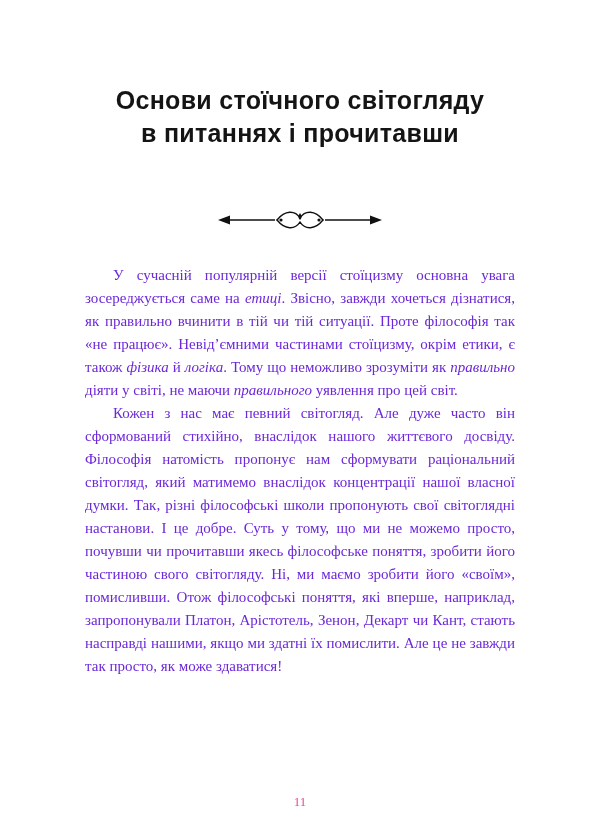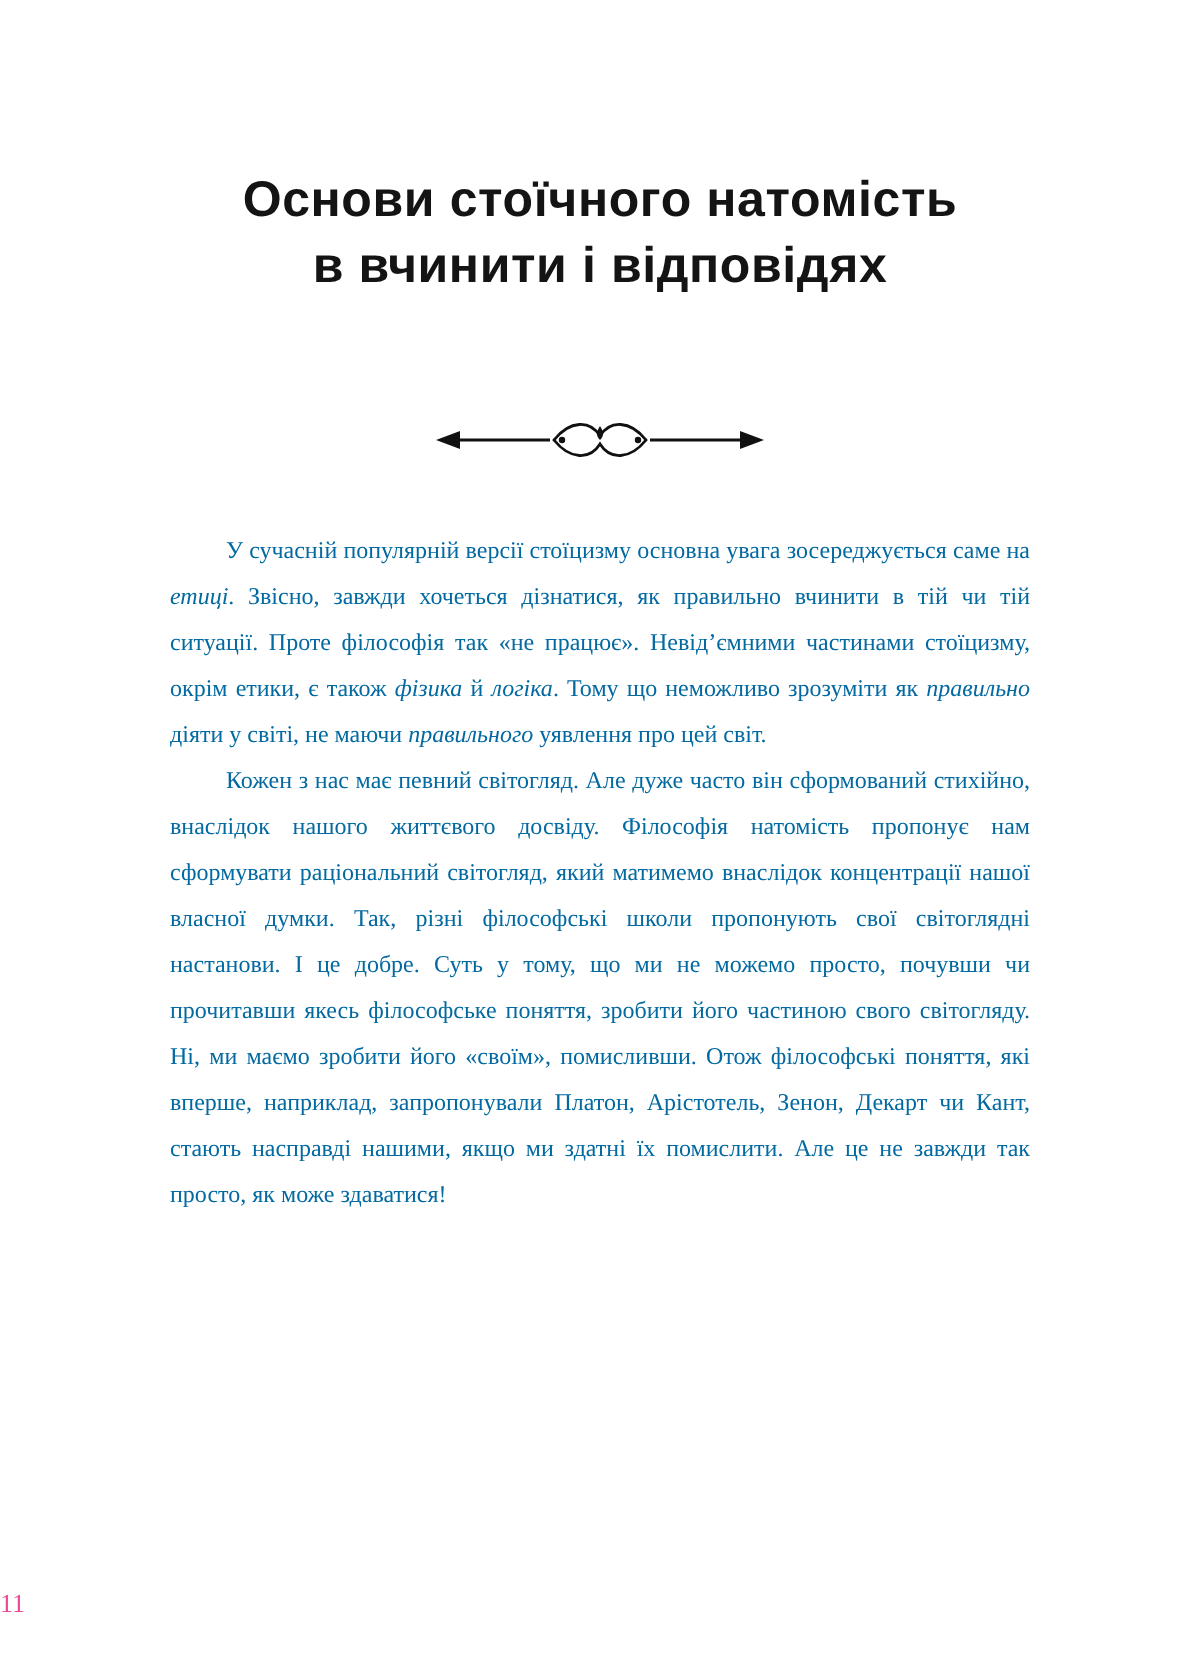--- a/index.html
+++ b/index.html
@@ -33,52 +33,52 @@
   .divider {
     width: 170px;
     margin: 56px auto 0;
     display: flex;
     justify-content: center;
     align-items: center;
   }
   .divider svg { display: block; }
   .body-text {
     margin: 30px 85px 0 85px;
-    font-size: 12px;
+    font-size: 15px;
     line-height: 23px;
     text-align: justify;
-    color: #0369a1;
+    color: #6d28d9;
   }
   .body-text p {
     margin: 0;
     text-indent: 28px;
   }
   .body-text em {
     font-style: italic;
   }
   .page-number {
     position: absolute;
     left: 0;
     right: 0;
     bottom: 30px;
-    text-align: left;
+    text-align: center;
     font-size: 13px;
     color: #ec4899;
     font-family: "Liberation Serif", serif;
     margin-top: 40px;
   }
 </style>
 </head>
 <body>
 
 <div class="page">
 
   <h1 class="chapter-title">
-    <span>Основи стоїчного натомість</span>
-    <span>в вчинити і відповідях</span>
+    <span>Основи стоїчного світогляду</span>
+    <span>в питаннях і прочитавши</span>
   </h1>
 
   <div class="divider">
     <svg width="170" height="28" viewBox="0 0 170 28" aria-hidden="true">
 
       <path d="M3 14 L15 9.5 L15 18.5 Z" fill="#111"></path>
       <line x1="13" y1="14" x2="60" y2="14" stroke="#111" stroke-width="1.4"></line>
 
       <path d="M167 14 L155 9.5 L155 18.5 Z" fill="#111"></path>
       <line x1="110" y1="14" x2="157" y2="14" stroke="#111" stroke-width="1.4"></line>

